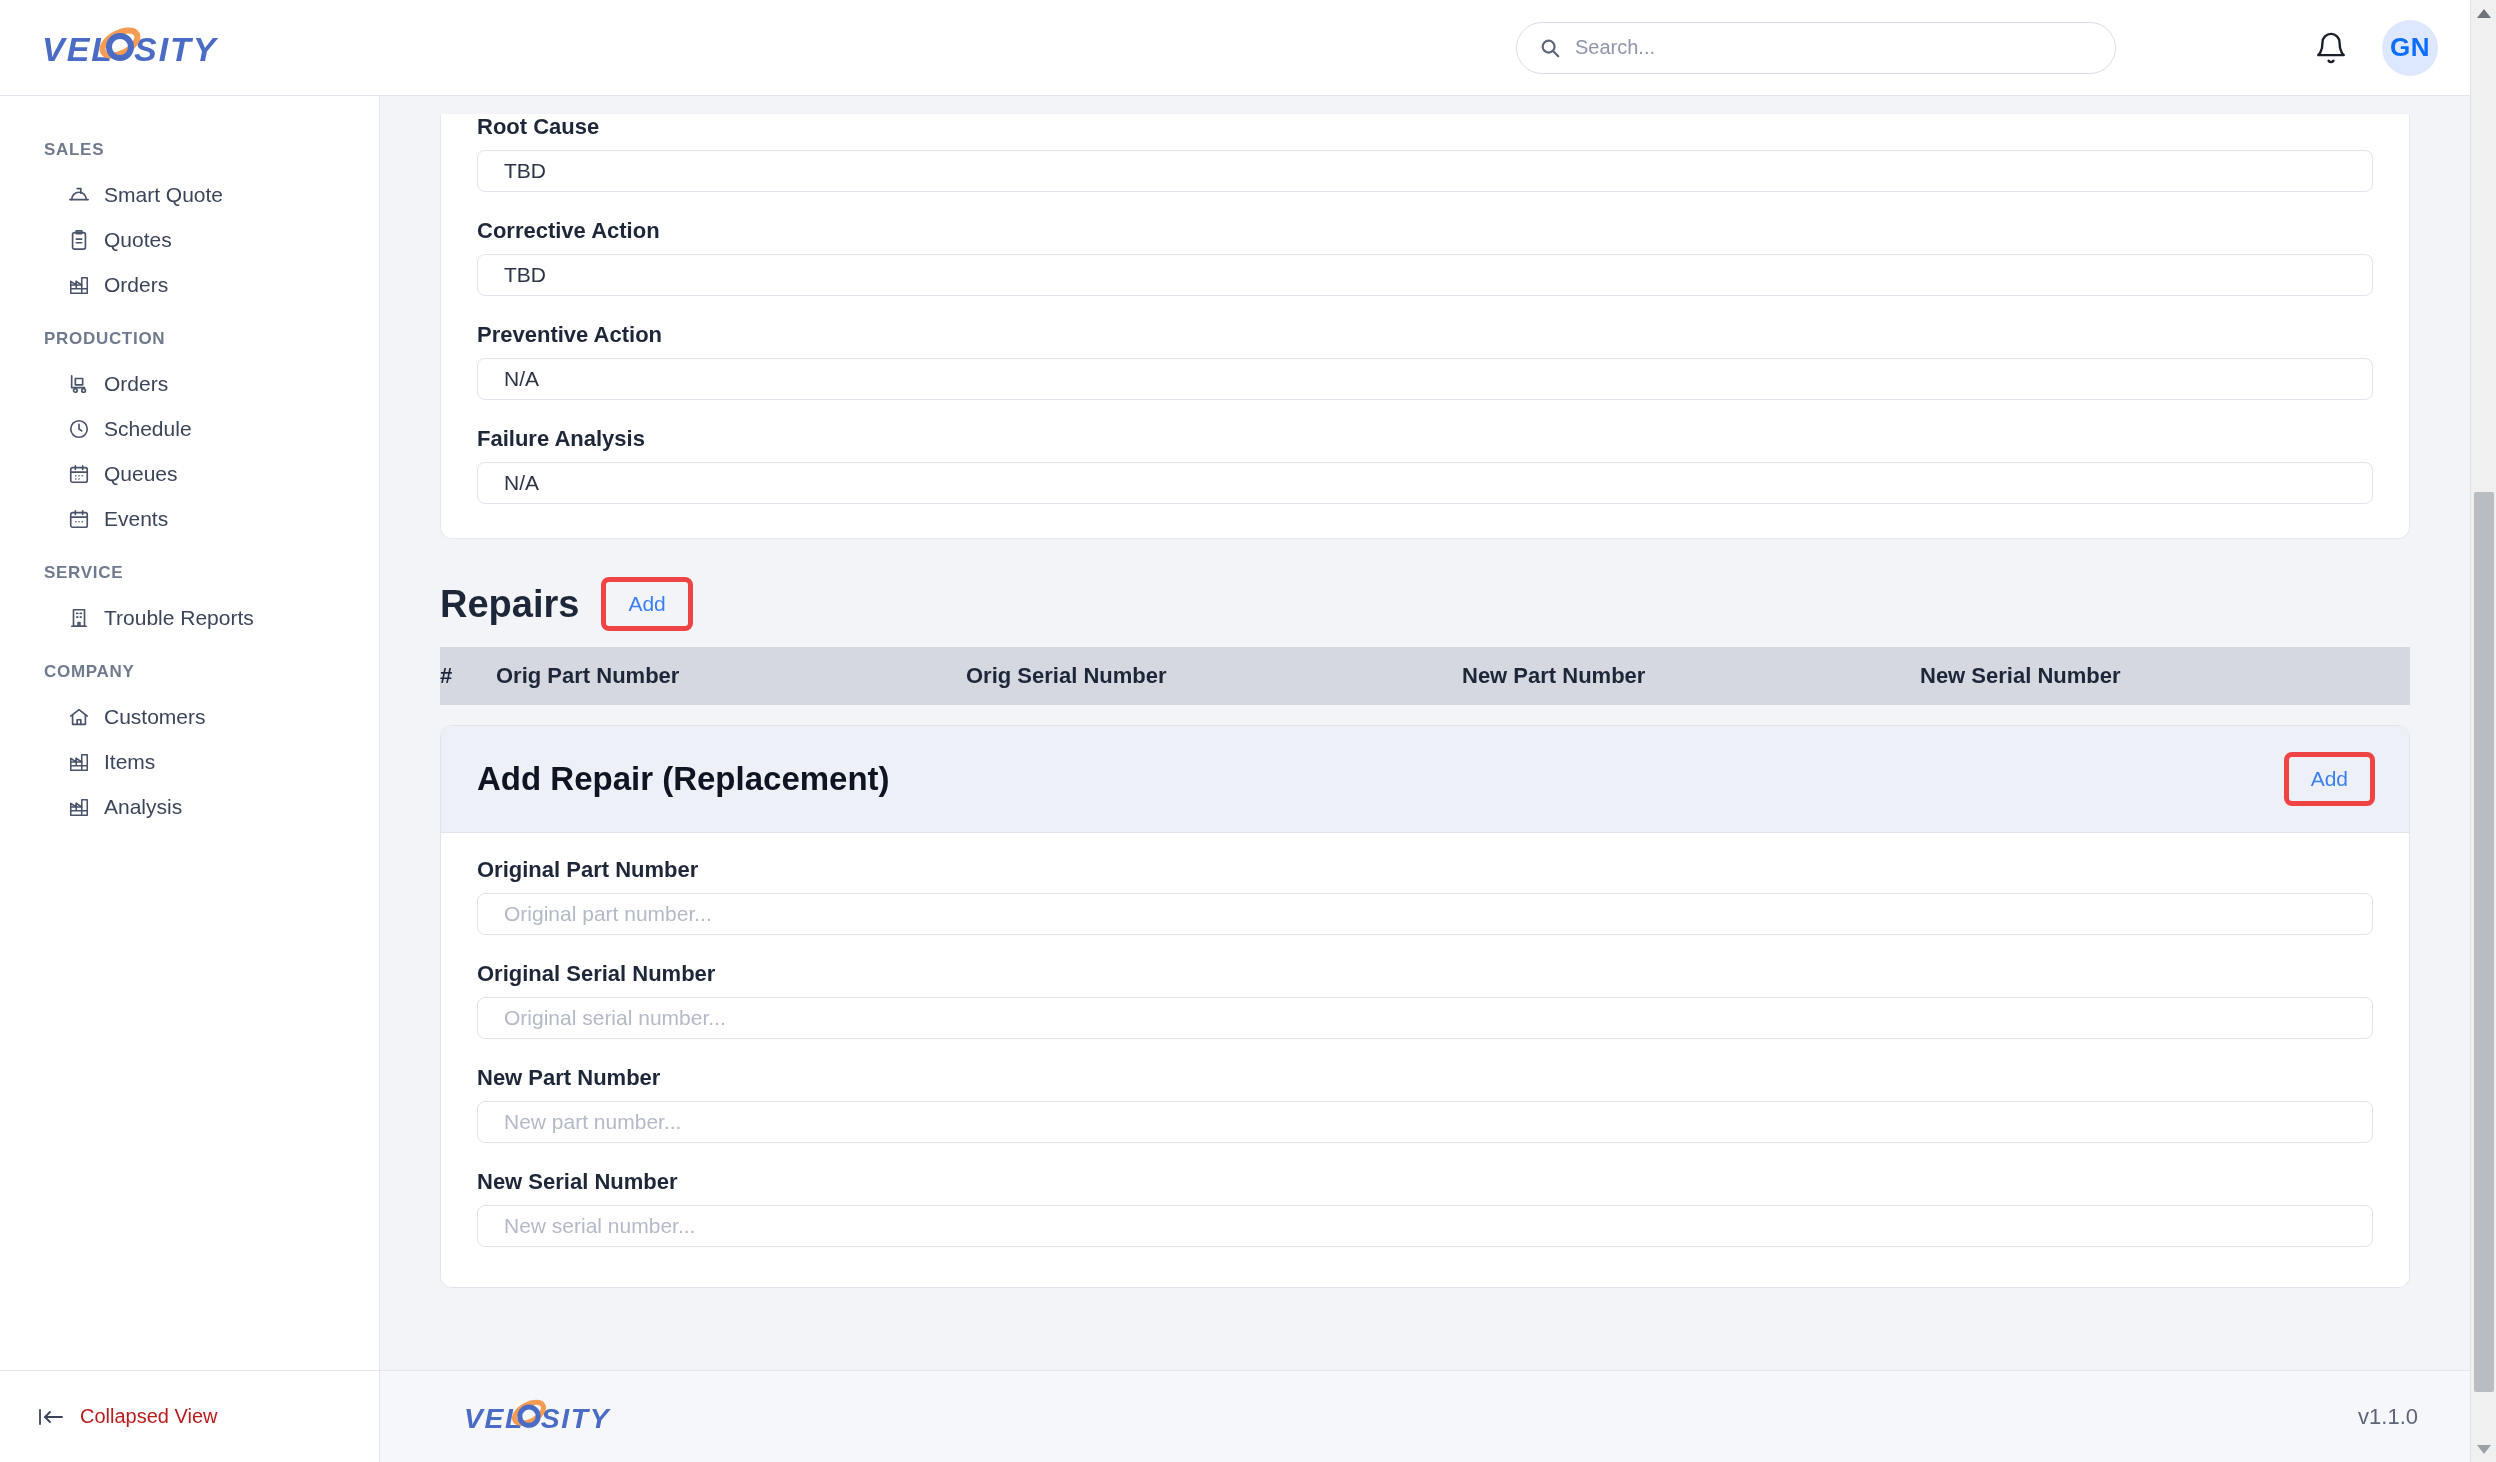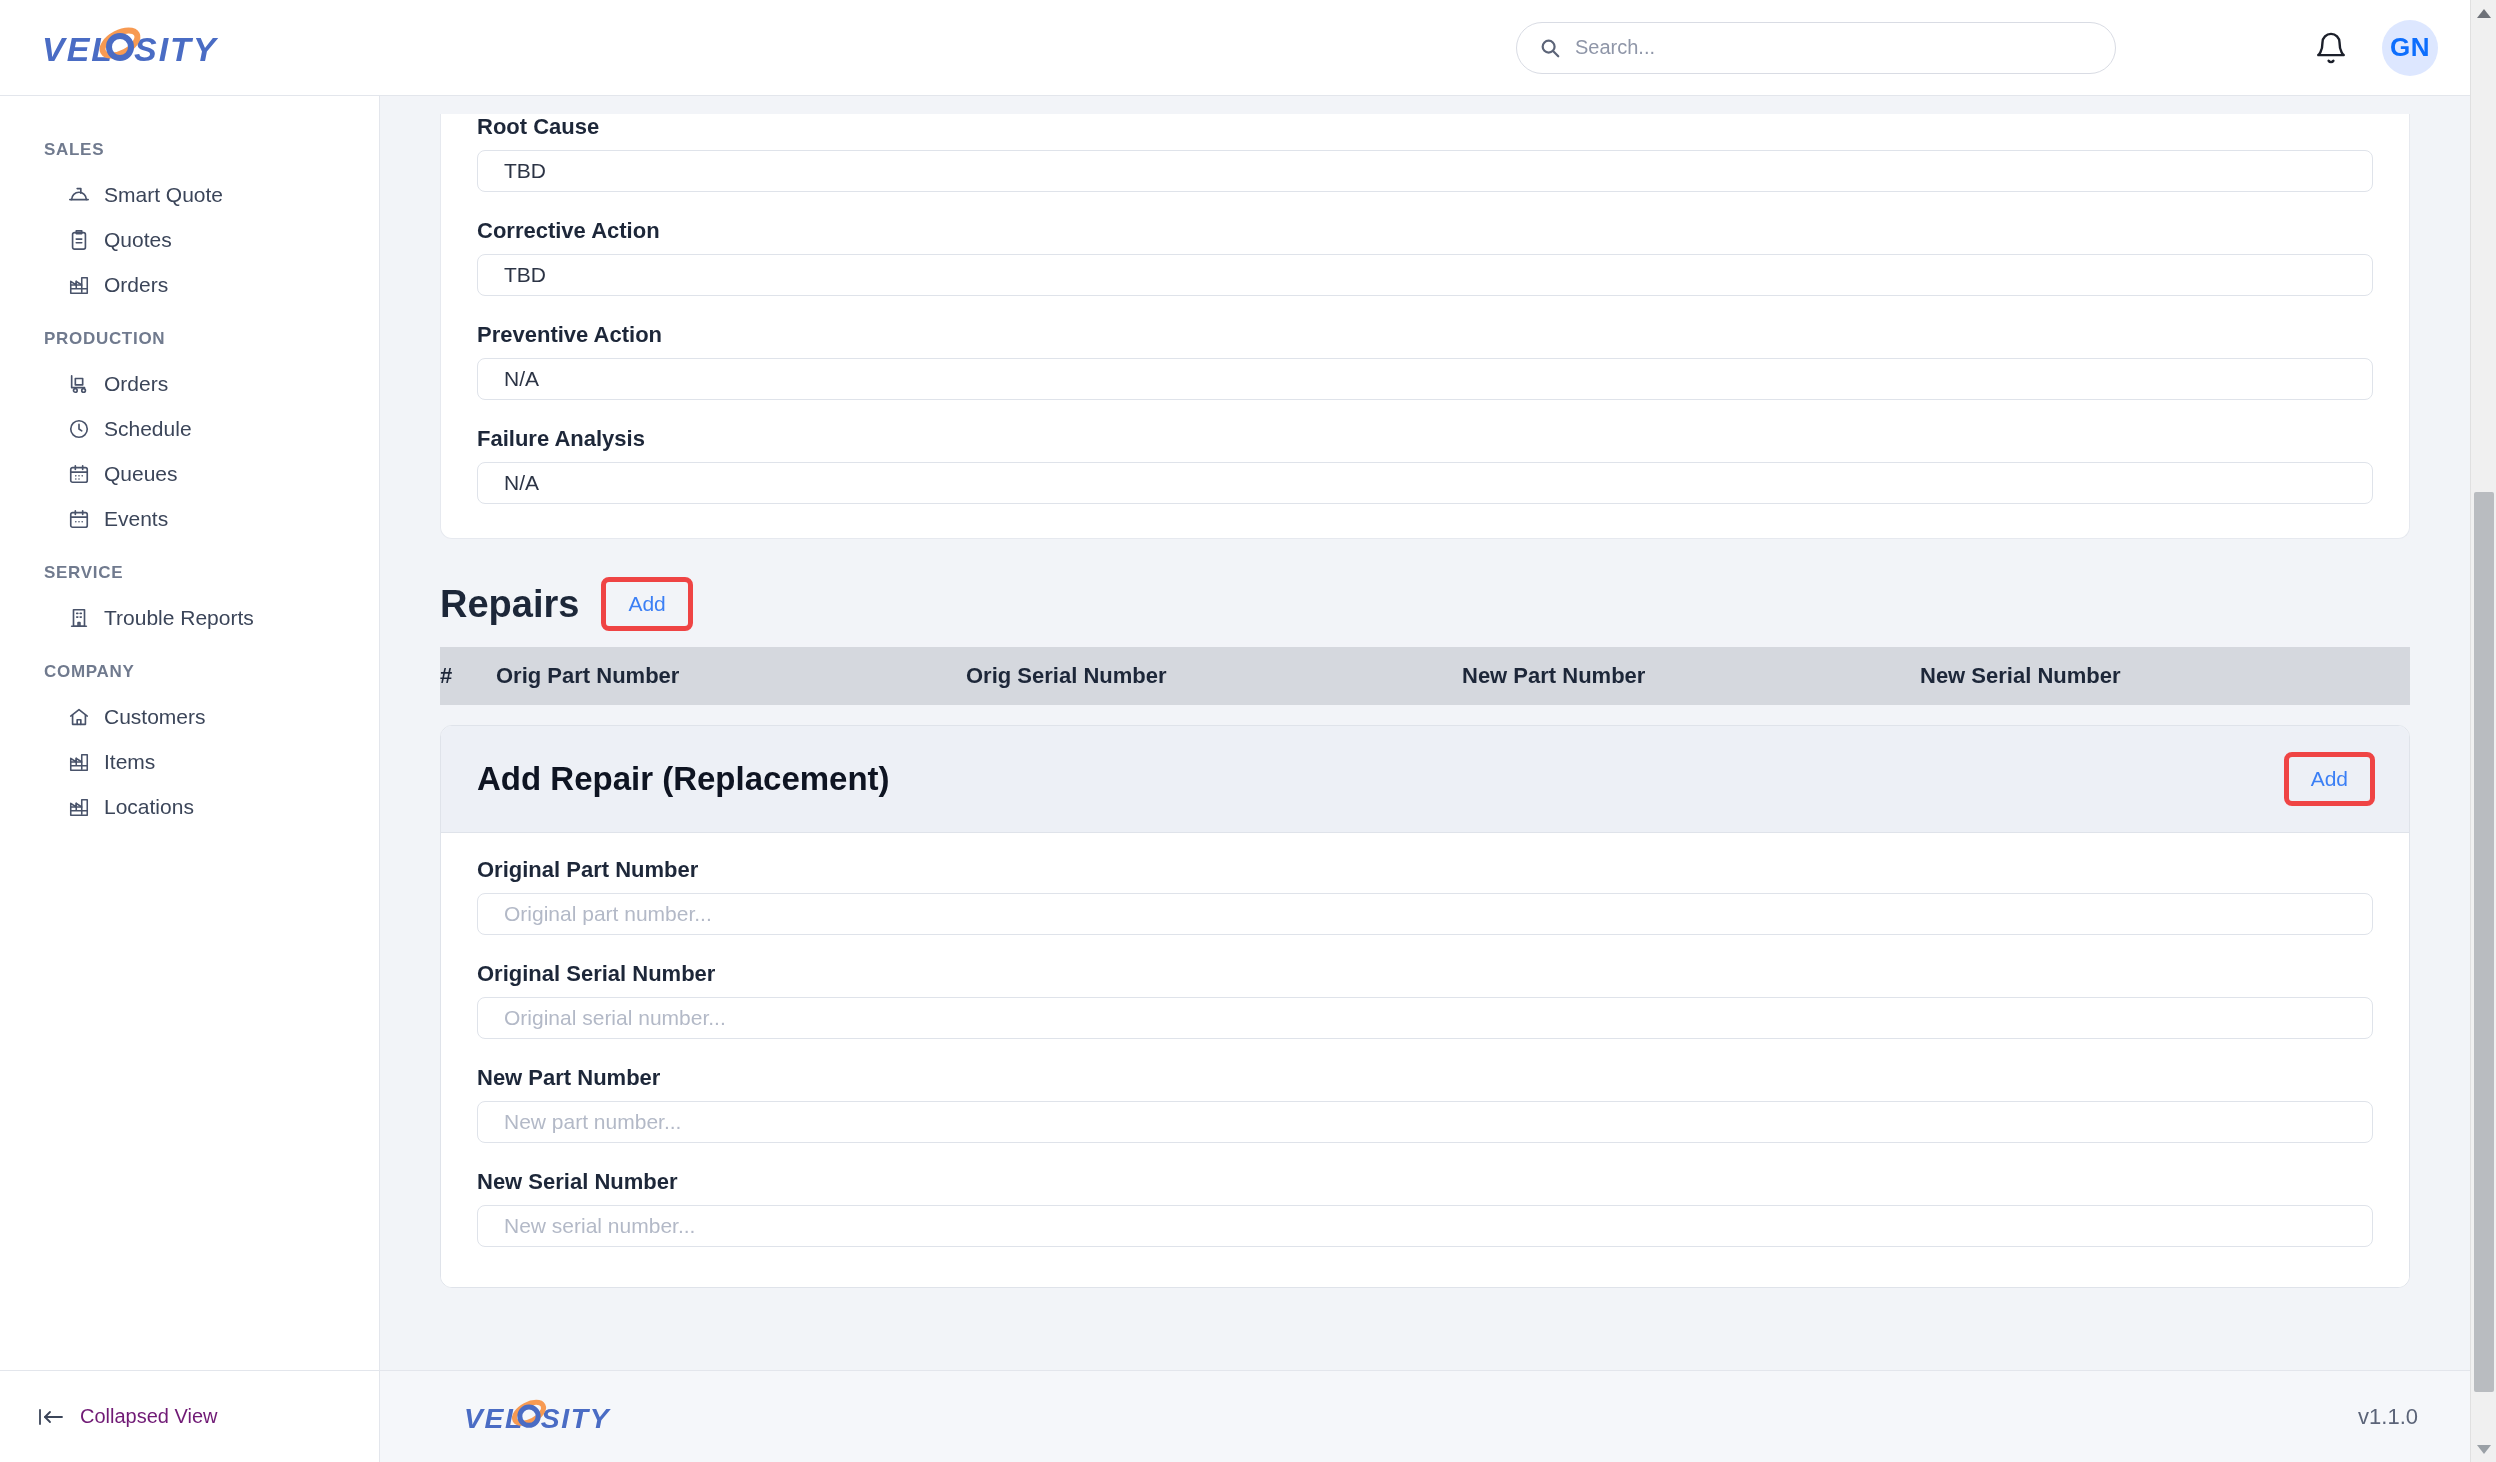--- a/index.html
+++ b/index.html
@@ -67,21 +67,21 @@
     display: flex; align-items: center; gap: 14px;
     padding: 8px 0 8px 68px; height: 45px;
     color: #3b4559; font-size: 21px; cursor: pointer;
   }
   .nav-ico { width: 22px; height: 22px; flex: 0 0 22px; color: #49536a; display: block; }
   .sidebar-footer {
     height: 92px; min-height: 92px;
     border-top: 1px solid #e3e6ec;
     display: flex; align-items: center; gap: 16px;
     padding-left: 38px;
-    color: #701a75; font-size: 20px; cursor: pointer;
+    color: #b91c1c; font-size: 20px; cursor: pointer;
   }
   .collapse-ico { width: 26px; height: 20px; color: #3b4559; flex: 0 0 26px; }
 
   
   .main-col { flex: 1; display: flex; flex-direction: column; min-width: 0; }
   .main-scroll {
     flex: 1; min-height: 0; overflow: hidden;
     background: #f2f4f8;
     padding: 0 86px 0 60px;
     position: relative;
@@ -339,21 +339,21 @@
           </span>
           <span>Items</span>
         </div>
         <div class="nav-item">
           <span class="nav-ico">
             <svg viewBox="0 0 24 24" fill="none" stroke="currentColor" stroke-width="1.7" stroke-linecap="round" stroke-linejoin="round">
               <path d="M3 21V8l6 4V8l6 4V4h6v17z"></path>
                 <path d="M3 12h12M3 16h18M9 8v8M15 12v8"></path>
             </svg>
           </span>
-          <span>Locations</span>
+          <span>Analysis</span>
         </div>
       </div>
 
       <div class="sidebar-footer">
         <span class="collapse-ico">
           <svg viewBox="0 0 26 20" fill="none" stroke="currentColor" stroke-width="1.8" stroke-linecap="round" stroke-linejoin="round">
             <line x1="2" y1="3" x2="2" y2="17"></line>
               <line x1="24" y1="10" x2="7" y2="10"></line>
               <polyline points="12,5 7,10 12,15"></polyline>
           </svg>

